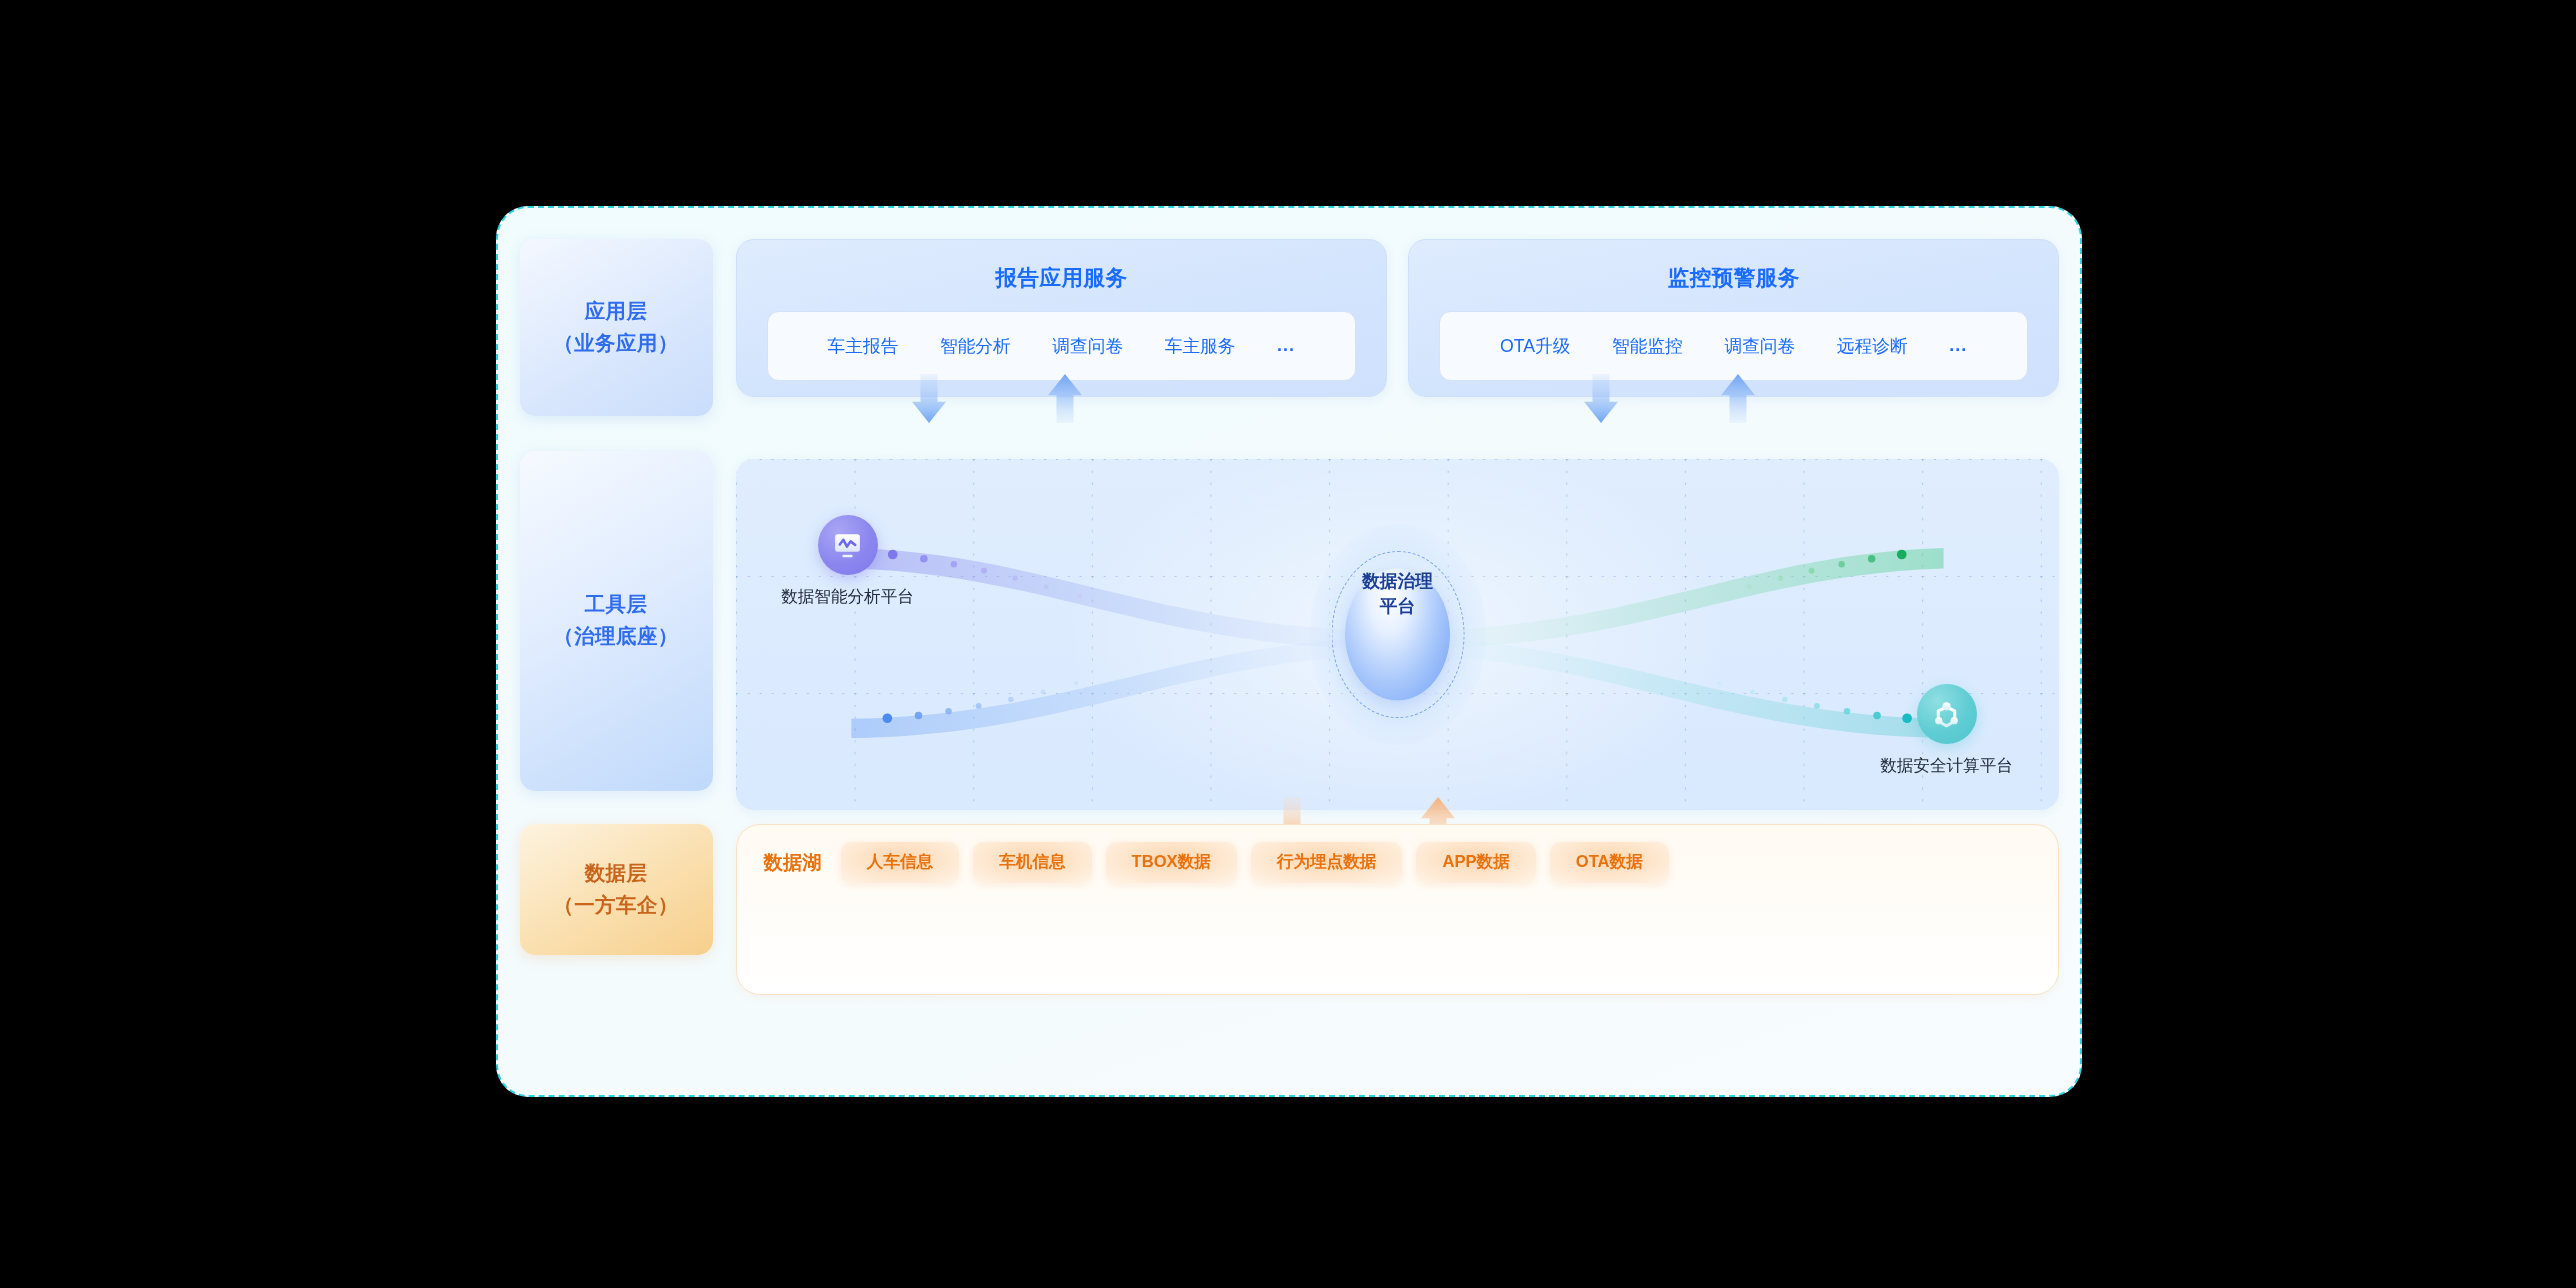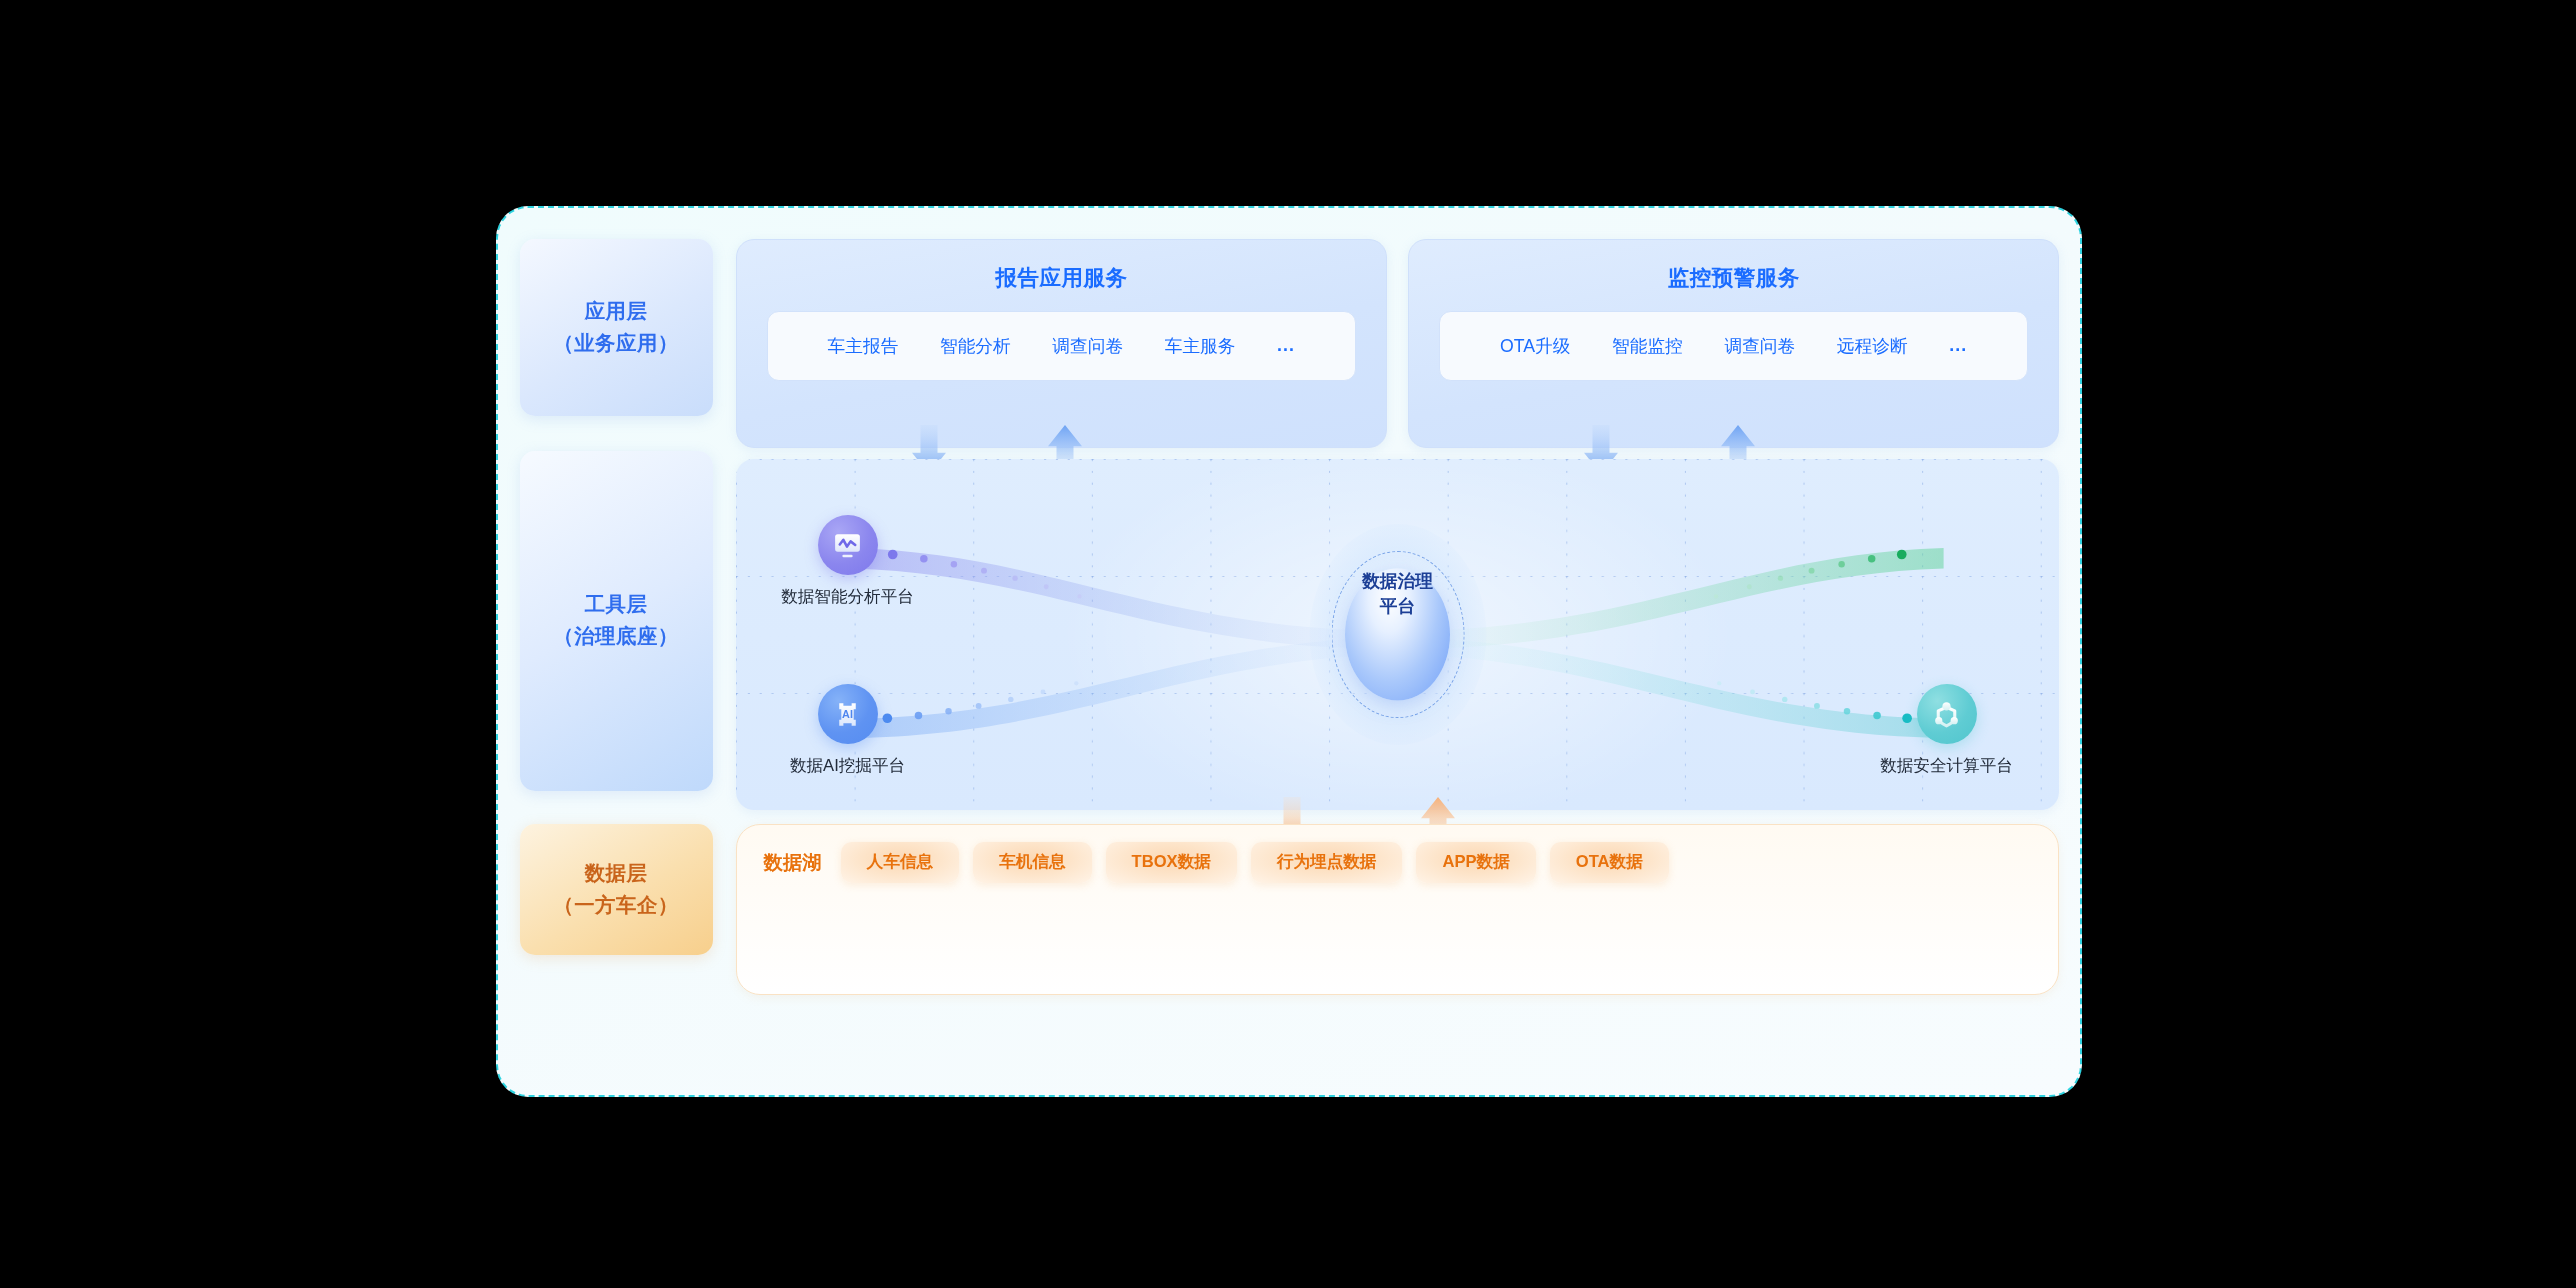--- a/index.html
+++ b/index.html
@@ -53,21 +53,21 @@
     background: linear-gradient(150deg, #fdf3e0 0%, #fadfae 55%, #f7cf8c 100%);
     color: #c9641b;
     box-shadow: 0 3.2px 14px rgba(226,170,105,.22);
   }
   .rail-line { display: block; }
 
   
   #app-layer {
     position: absolute;
     left: 238px; top: 31px;
-    width: 1323px; height: 209px;
+    width: 1323px; height: 158px;
     display: flex;
     gap: 21.5px;
   }
   .service-card {
     flex: 1;
     border-radius: 18px;
     background: linear-gradient(170deg, #dfecfe 0%, #d3e4fd 55%, #cfe1fd 100%);
     border: 1.1px solid #cfe0fb;
     padding: 22.5px 30px 0 30px;
     position: relative;
@@ -464,35 +464,20 @@
           </linearGradient>
             </defs>
           <rect x="8" y="10" width="48" height="34" rx="5" fill="url(#icA)"></rect>
           <path d="M17 30 L24 21 L31 34 L38 24 L47 31" fill="none" stroke="#6f68e8" stroke-width="5" stroke-linecap="round" stroke-linejoin="round"></path>
           <rect x="22" y="50" width="20" height="5" rx="2.5" fill="#eef2fd"></rect>
         </svg>
       </div>
       <div class="node-label">数据智能分析平台</div>
     </div>
 
-    <div class="node" id="node-ai">
-      <div class="node-circle">
-        <svg viewBox="0 0 64 64">
-          <defs>
-              <linearGradient id="icB" x1="0" y1="0" x2="0" y2="1">
-            <stop offset="0%" stop-color="#ffffff"></stop>
-                <stop offset="100%" stop-color="#dbe7fc"></stop>
-          </linearGradient>
-            </defs>
-          <path d="M16 10 H24 V15 H40 V10 H48 V22 H44 V42 H48 V54 H40 V49 H24 V54 H16 V42 H20 V22 H16 Z" fill="url(#icB)"></path>
-          <text x="32" y="39" font-family="Liberation Sans, sans-serif" font-size="21" font-weight="700" fill="#4f86ef" text-anchor="middle">AI</text>
-        </svg>
-      </div>
-      <div class="node-label">数据AI挖掘平台</div>
-    </div>
 
 
     <div class="node" id="node-secure">
       <div class="node-circle">
         <svg viewBox="0 0 64 64">
           <defs>
               <linearGradient id="icD" x1="0" y1="0" x2="0" y2="1">
             <stop offset="0%" stop-color="#ffffff"></stop>
                 <stop offset="100%" stop-color="#d4f1f3"></stop>
           </linearGradient>

